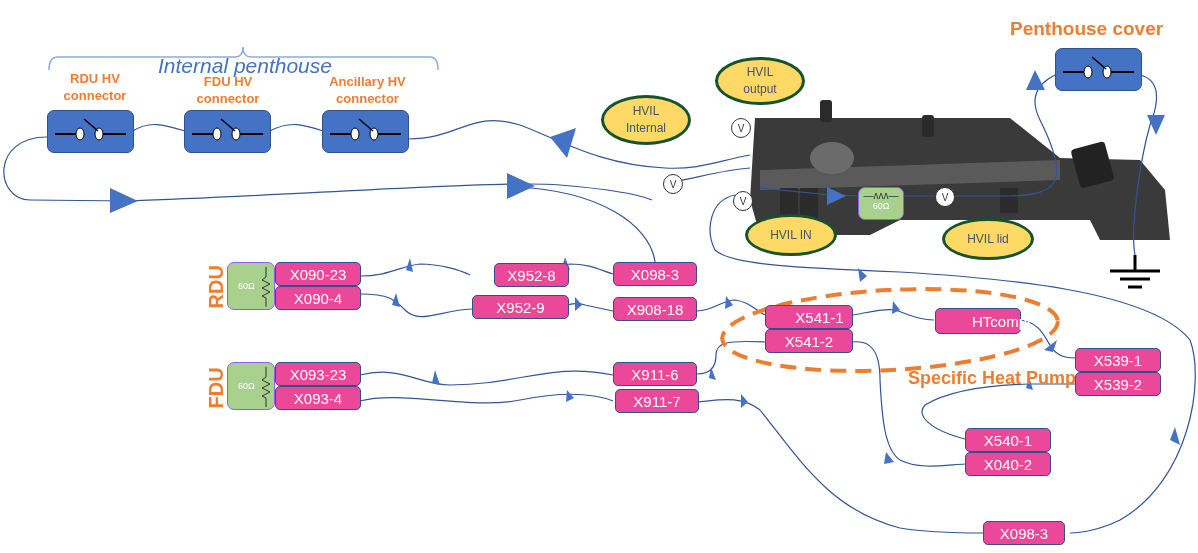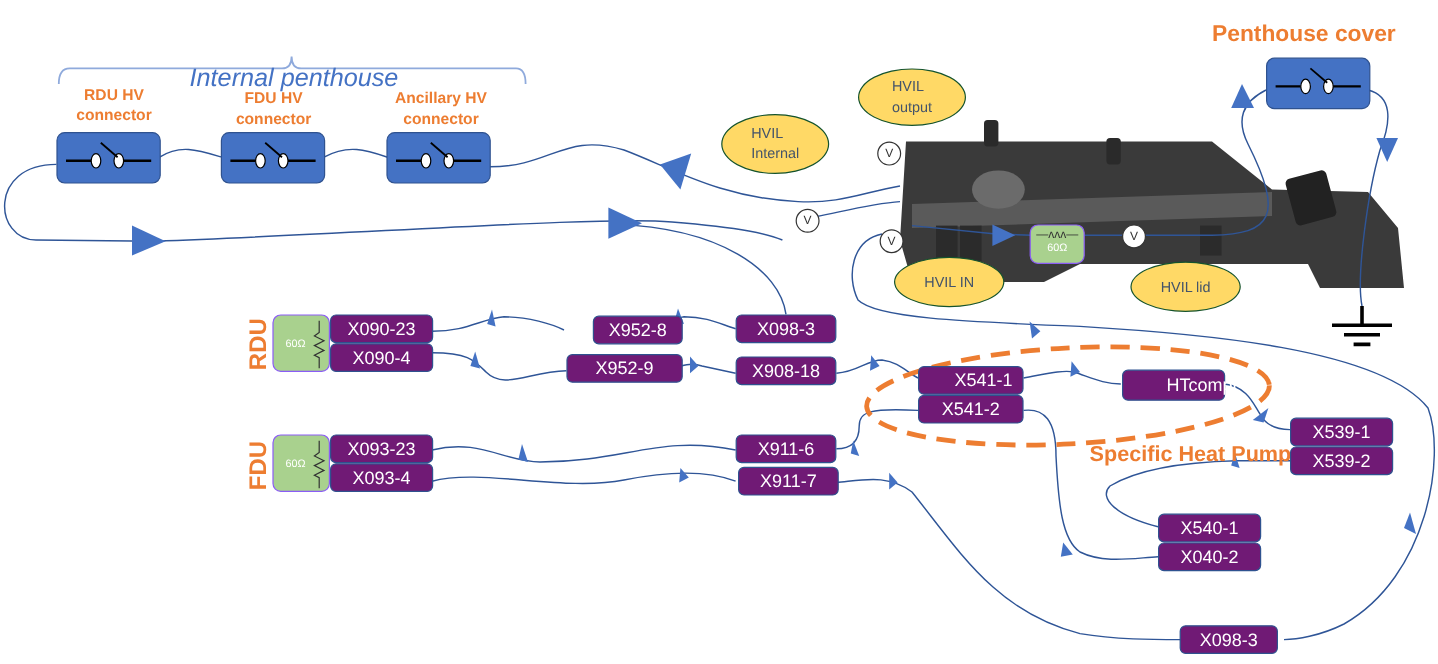--- a/index.html
+++ b/index.html
@@ -1,25 +1,25 @@
 <!DOCTYPE html>
 <html><head>
 <meta charset="utf-8">
 <style>
   html, body { margin:0; padding:0; background:#ffffff; }
   body { width:1198px; height:553px; position:relative; overflow:hidden; font-family:"Liberation Sans", sans-serif; }
   svg#wires { position:absolute; left:0; top:0; }
-  .box { position:absolute; background:#701a75; border:1px solid #2f528f; border-radius:5px; color:#fff; font-size:15px;
+  .box { position:absolute; background:#ec4899; border:1px solid #2f528f; border-radius:5px; color:#fff; font-size:15px;
          display:flex; align-items:center; justify-content:center; box-sizing:border-box; }
   .sw { position:absolute; background:#4472c4; border:1px solid #2f528f; border-radius:7px; box-sizing:border-box; }
   .res { position:absolute; background:#a9d18e; border:1px solid #8b5cf6; border-radius:7px; box-sizing:border-box; color:#fff; font-size:9px; }
   .lbl-or { position:absolute; color:#ed7d31; font-weight:bold; text-align:center; line-height:17px; font-size:13px; }
   .title-blue { position:absolute; color:#4472c4; font-style:italic; font-size:21px; }
-  .bubble { position:absolute; background:#ffd966; border:1px solid #14532d; border-radius:50%; color:#44546a; font-size:12px;
-            display:flex; align-items:center; justify-content:center; text-align:left; line-height:17px; box-sizing:border-box; }
+  .bubble { position:absolute; background:#ffd966; border:3px solid #14532d; border-radius:50%; color:#44546a; font-size:12px;
+            display:flex; align-items:center; justify-content:center; text-align:center; line-height:17px; box-sizing:border-box; }
   .vm { position:absolute; width:20px; height:20px; border:1px solid #333; border-radius:50%; background:#fff; font-size:10px; color:#333;
         display:flex; align-items:center; justify-content:center; box-sizing:border-box; }
   .vert { position:absolute; color:#ed7d31; font-weight:bold; font-size:20px; transform:rotate(-90deg); transform-origin:center; }
 </style>
 </head>
 <body>
 
 <svg id="wires" width="1198" height="553">
 
   <g>

